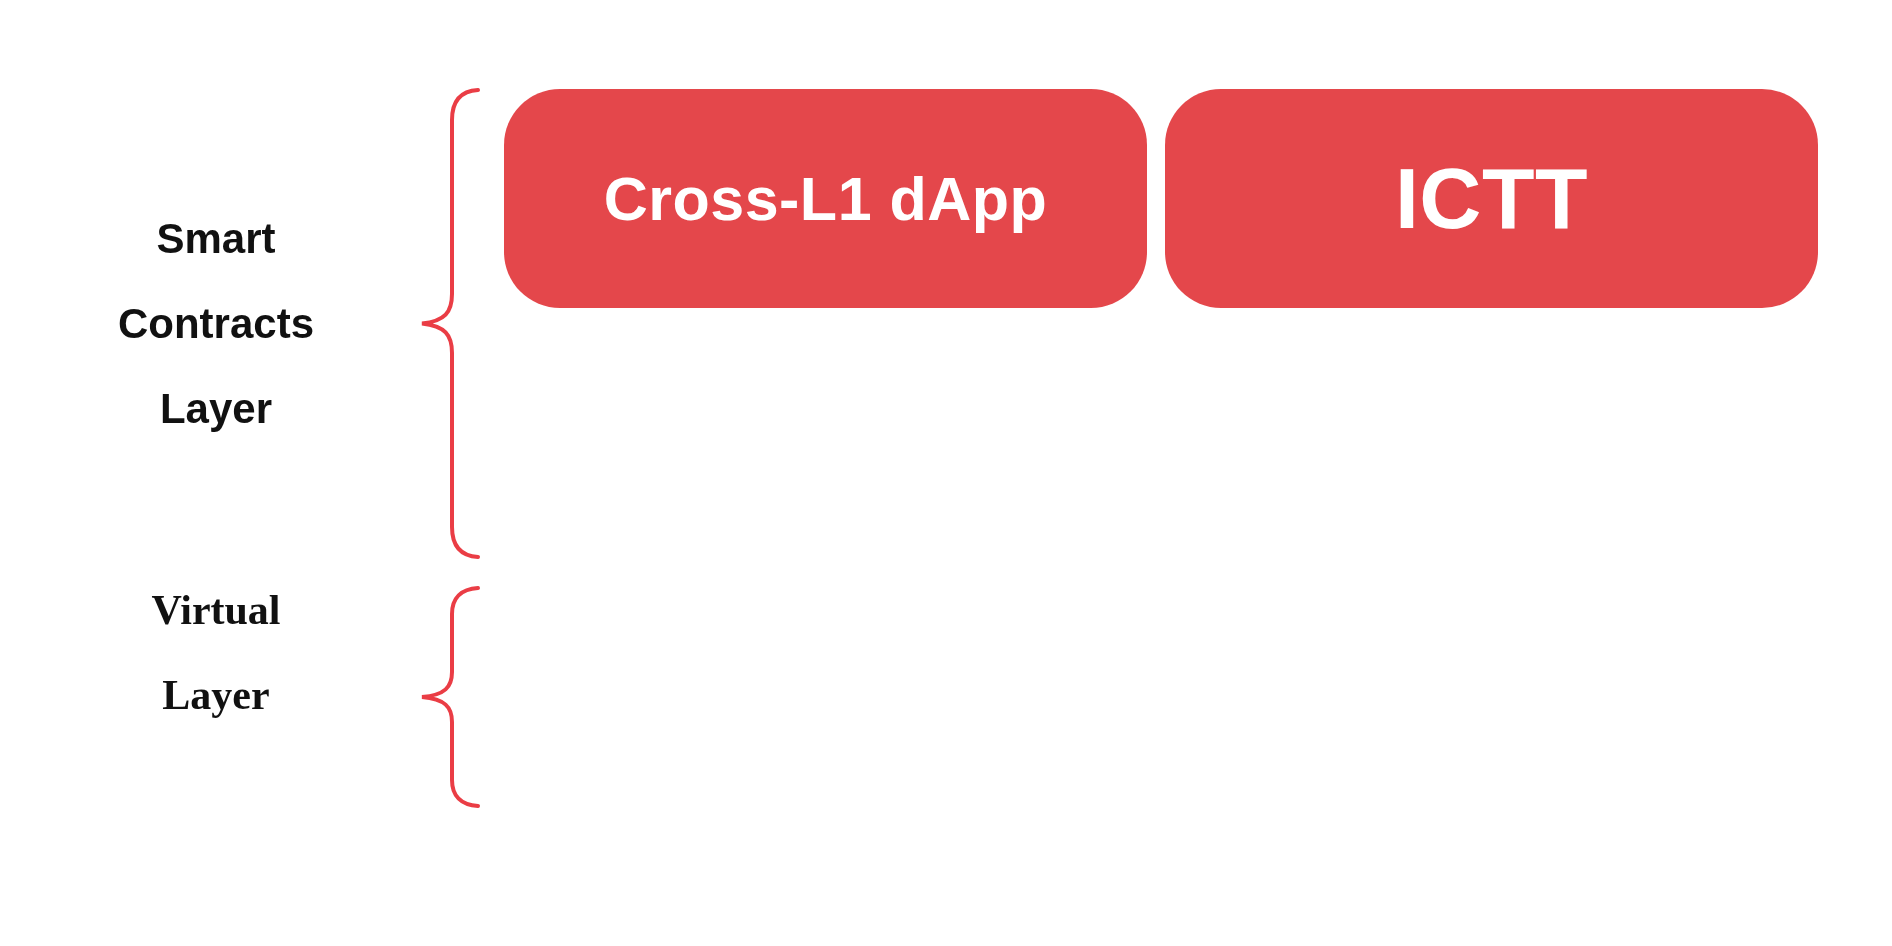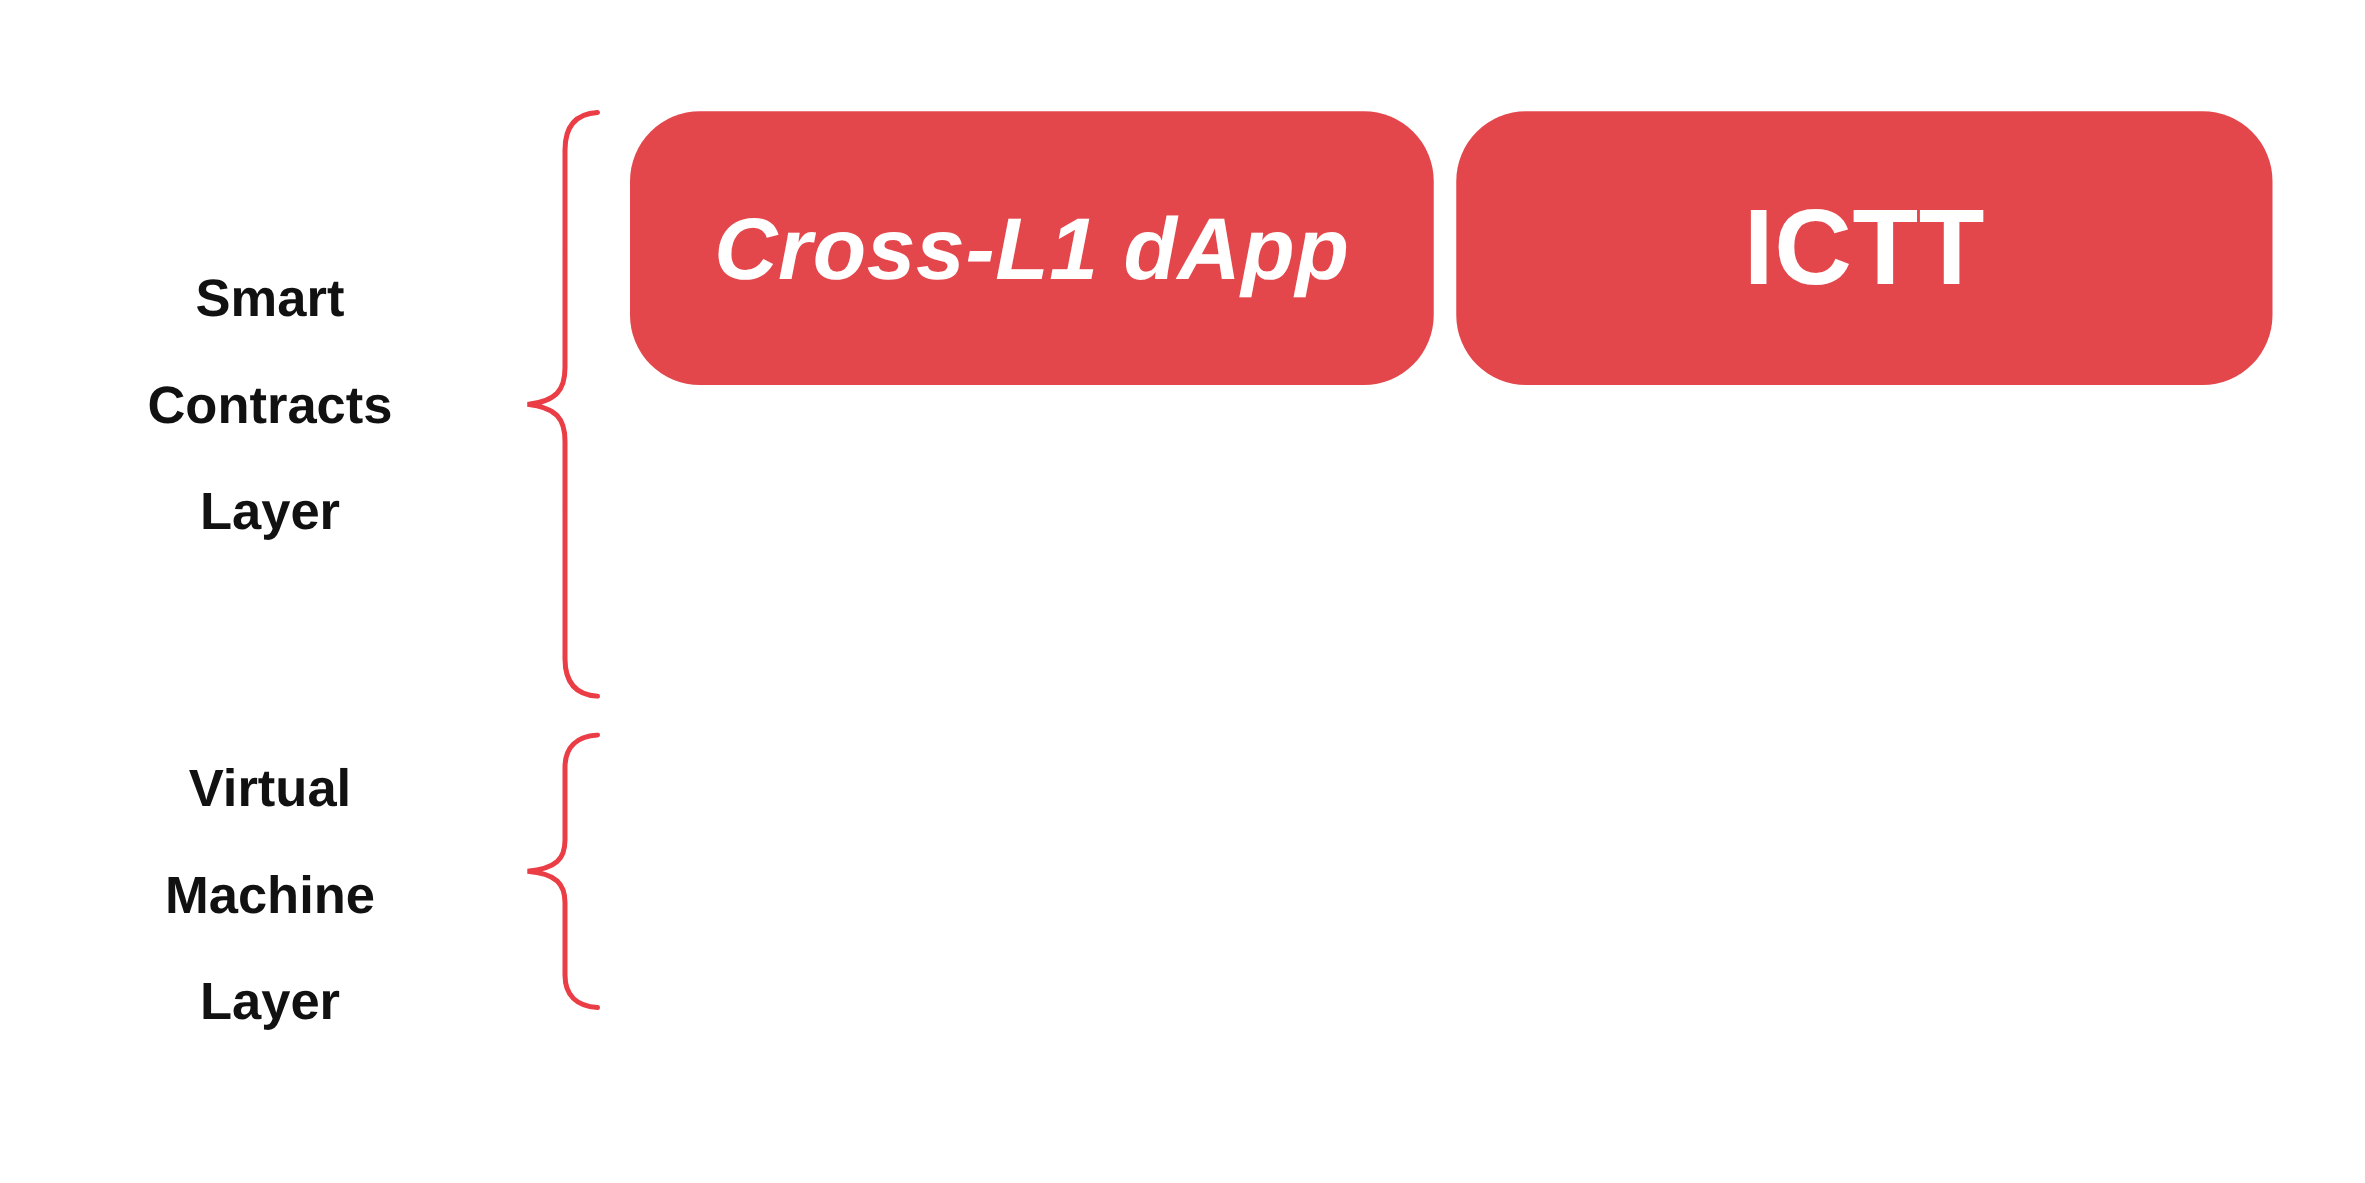--- a/index.html
+++ b/index.html
@@ -27,37 +27,37 @@
     color: var(--text-on-box, #ffffff);
     font-weight: 700;
     letter-spacing: 0.5px;
     white-space: nowrap;
   }
   .box-cross-l1-dapp { left: 504px; top: 89px;  width: 643px;  height: 219px; }
   .box-ictt          { left: 1165px; top: 89px; width: 653px;  height: 219px; }
   .box-icm-contracts { left: 504px; top: 338px; width: 1306px; height: 220px; }
   .box-icm           { left: 504px; top: 588px; width: 1306px; height: 219px; }
 
-  .box-cross-l1-dapp .box-label { font-size: 70px; font-style: italic; }
+  .box-cross-l1-dapp .box-label { font-size: 61px; }
   .box-ictt .box-label,
   .box-icm-contracts .box-label,
   .box-icm .box-label { font-size: 86px; }
 
   .layer-label {
     position: absolute;
     left: 16px;
     width: 400px;
     text-align: center;
     color: var(--label-text, #111111);
     font-weight: 700;
     font-size: 42px;
     line-height: 85px;
   }
   .layer-label-smart-contract { top: 196px; }
-  .layer-label-virtual-machine { top: 588px; }
+  .layer-label-virtual-machine { top: 568px; font-family: Liberation Serif, serif; }
   .layer-label span { display: block; }
 
   .brace {
     position: absolute;
     left: 416px;
   }
   .brace-smart-contract { top: 88px; }
   .brace-virtual-machine { top: 586px; }
   .brace path {
     fill: none;
@@ -72,21 +72,20 @@
 <div class="canvas">
 
   <div class="layer-label layer-label-smart-contract">
     <span>Smart</span>
     <span>Contracts</span>
     <span>Layer</span>
   </div>
 
   <div class="layer-label layer-label-virtual-machine">
     <span>Virtual</span>
-    <span>Machine</span>
     <span>Layer</span>
   </div>
 
   <svg class="brace brace-smart-contract" width="64" height="471" viewBox="0 0 64 471" aria-hidden="true">
     <path d="M 62 2 C 45 3 36 13 36 32 L 36 206 C 36 224 29 233 6 235.5 C 29 238 36 247 36 265 L 36 439 C 36 458 45 468 62 469"></path>
   </svg>
 
   <svg class="brace brace-virtual-machine" width="64" height="222" viewBox="0 0 64 222" aria-hidden="true">
     <path d="M 62 2 C 45 3 36 12 36 28 L 36 86 C 36 101 29 109 6 111 C 29 113 36 121 36 136 L 36 194 C 36 210 45 219 62 220"></path>
   </svg>

